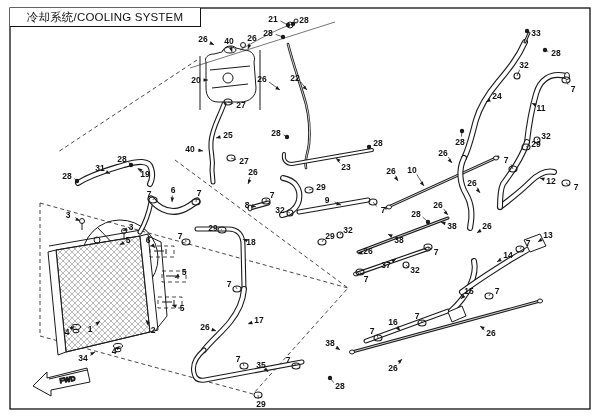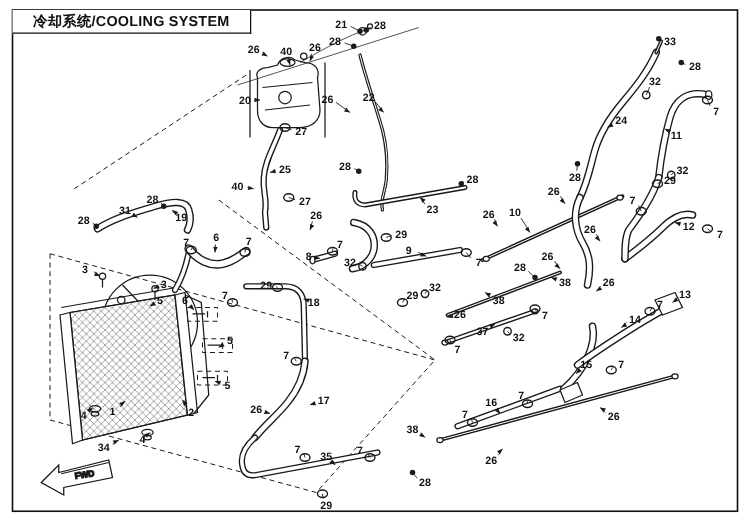--- a/index.html
+++ b/index.html
@@ -1,21 +1,21 @@
 <!DOCTYPE html>
 <html><head>
 <meta charset="utf-8">
 <style>
   html,body{margin:0;padding:0;background:#fff;}
   .page{position:relative;width:600px;height:418px;background:#fff;overflow:hidden;
         font-family:"Liberation Sans",sans-serif;}
   .titlebox{position:absolute;left:10px;top:8px;width:190px;height:18px;
             border-bottom:1.4px solid #111;border-right:1.4px solid #111;
             display:flex;align-items:center;justify-content:center;
-            font-weight:bold;font-size:11.5px;color:#111;letter-spacing:.2px;
+            font-weight:normal;font-size:11.5px;color:#111;letter-spacing:.2px;
             background:#fff;z-index:3;}
   svg{position:absolute;left:0;top:0;z-index:1;}
   .thin{fill:none;stroke:#1a1a1a;stroke-width:1;}
   .thin06{fill:none;stroke:#1a1a1a;stroke-width:0.6;}
   .dashed{fill:none;stroke:#1a1a1a;stroke-width:0.8;stroke-dasharray:4 3;}
   path.tube{fill:none;stroke:#1a1a1a;stroke-linecap:round;stroke-linejoin:round;}
   path.tube-core{fill:none;stroke:#ffffff;stroke-linecap:round;stroke-linejoin:round;}
   .leader{stroke:#1a1a1a;stroke-width:0.7;}
   .cnum{font:bold 8.5px "Liberation Sans",sans-serif;fill:#111;text-anchor:middle;}
   .fwdtxt{font:bold 7px "Liberation Sans",sans-serif;fill:#111;text-anchor:middle;}

